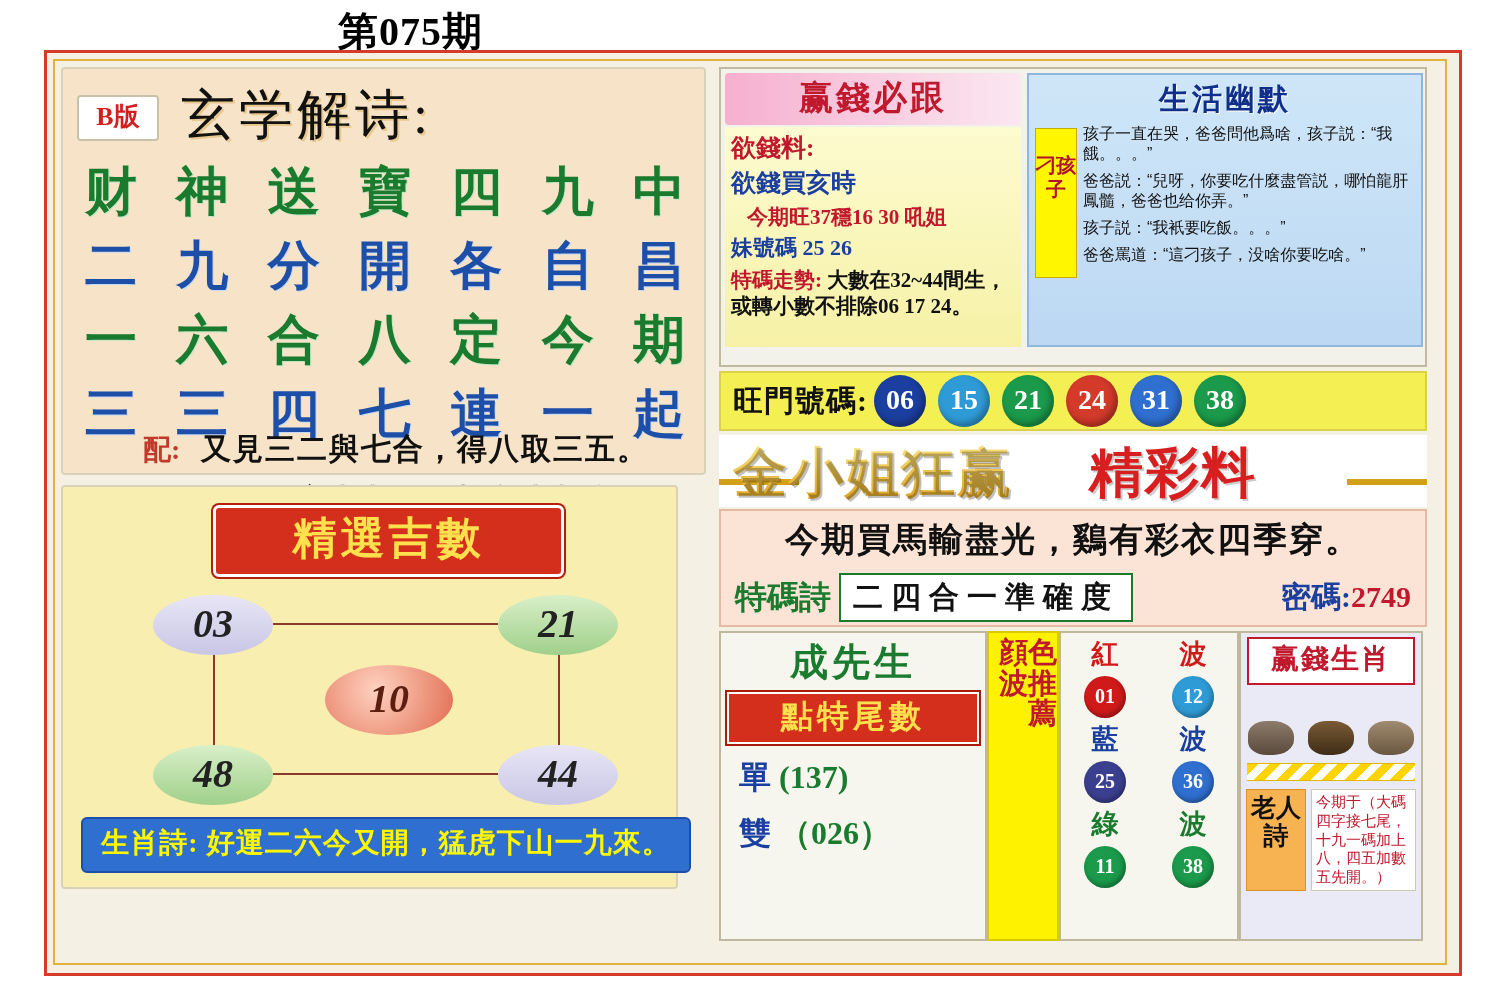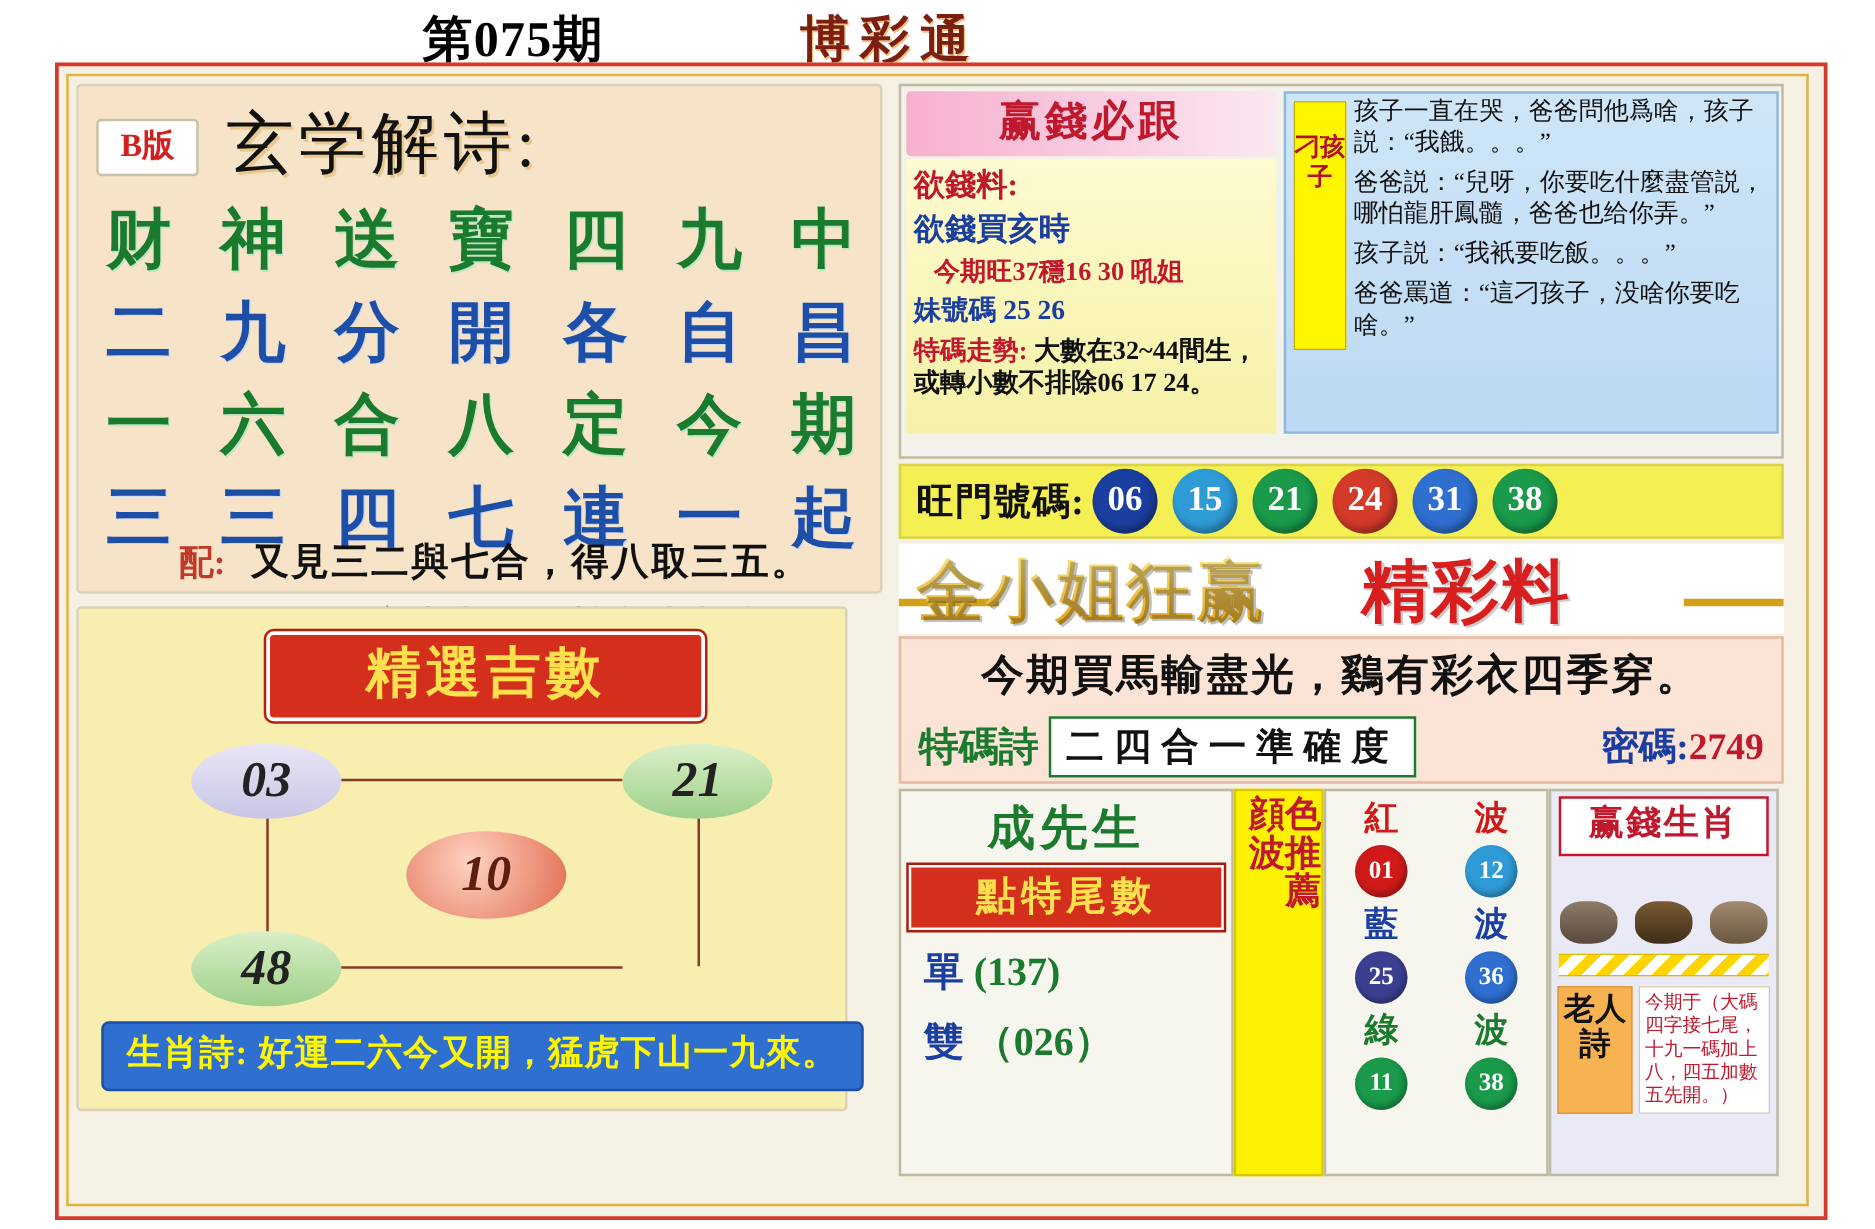--- a/index.html
+++ b/index.html
@@ -71,21 +71,21 @@
   .yuqian .t4{font-size:22px;font-weight:bold;color:#1b3fa0;font-family:"Liberation Serif",serif;margin-top:2px;}
   .yuqian .t5{font-size:21px;font-weight:bold;color:#111;font-family:"Liberation Serif",serif;margin-top:4px;line-height:1.25;}
   .yuqian .t5 em{font-style:normal;color:#c0182c;}
 
   .humor{position:absolute;left:306px;top:4px;width:396px;height:274px;background:linear-gradient(180deg,#cfe6f8,#bcd8f2);border:2px solid #8fb7dd;box-sizing:border-box;}
   .humor h3{margin:4px 0 2px 0;text-align:center;font-size:30px;color:#0f2f8a;font-family:"Liberation Serif",serif;letter-spacing:3px;
     text-shadow:1px 1px 0 #fff;}
   .humor .body{display:flex;padding:2px 4px;}
   .diaohaizi{width:42px;min-height:150px;background:#fff600;border:1px solid #caa900;margin:4px 6px 0 2px;
     font-size:20px;font-weight:bold;color:#b0122b;font-family:"Liberation Serif",serif;text-align:center;line-height:1.2;padding-top:24px;box-sizing:border-box;}
-  .humor p{margin:0 0 7px 0;font-size:20px;color:#111;font-family:Liberation Serif, serif;line-height:1.25;}
+  .humor p{margin:0 0 7px 0;font-size:16px;color:#111;font-family:Liberation Sans, sans-serif;line-height:1.25;}
 
   .rband{position:relative;margin-top:4px;width:708px;height:60px;background:#f4ef52;border:2px solid #d9d24a;box-sizing:border-box;display:flex;align-items:center;}
   .rband .lbl{font-size:30px;font-weight:bold;color:#111;font-family:"Liberation Serif",serif;margin-left:12px;letter-spacing:1px;}
   .balls{display:flex;gap:12px;margin-left:6px;}
   .ball{width:52px;height:52px;border-radius:50%;text-align:center;line-height:50px;font-size:28px;font-weight:bold;color:#fff;
      font-family:"Liberation Serif",serif;box-shadow:inset -3px -4px 6px rgba(0,0,0,.3);}
 
   .goldbar{position:relative;margin-top:4px;width:708px;height:72px;background:#fff;overflow:hidden;}
   .goldbar .t{position:absolute;left:14px;top:2px;font-size:54px;font-weight:bold;font-family:"Liberation Serif",serif;letter-spacing:2px;
      background:linear-gradient(180deg,#ffe98a,#d79a14);-webkit-background-clip:text;background-clip:text;color:transparent;
@@ -143,21 +143,20 @@
   .laotxt{flex:1;margin-left:5px;background:#fff;border:1px solid #d0c8b0;font-size:15px;color:#c0182c;font-family:"Liberation Serif",serif;
      line-height:1.25;padding:3px 4px;}
 </style>
 </head>
 <body>
 
 <div class="page">
 
   <div class="header">
     <div class="issue">第075期</div>
-    <div class="brand">博彩通</div>
   </div>
 
   <div class="frame">
     <div class="inner"></div>
 
     <div class="leftcol">
 
       <div class="panelA">
         <div class="bver">B版</div>
         <div class="xuanxue">玄学解诗:</div>
@@ -220,20 +219,21 @@
 
         <div class="diagram">
           <div class="ln ln-top"></div>
           <div class="ln ln-bot"></div>
           <div class="ln ln-left"></div>
           <div class="ln ln-right"></div>
           <div class="node n-tl">03</div>
           <div class="node n-tr">21</div>
           <div class="node n-c">10</div>
           <div class="node n-bl">48</div>
+          <div class="node n-br">44</div>
         </div>
 
         <div class="shengxiao">
           <span>生肖詩: 好運二六今又開，猛虎下山一九來。</span>
         </div>
       </div>
     </div>
 
     <div class="rightcol">
 
@@ -246,20 +246,21 @@
           <div class="t2">欲錢買亥時</div>
           <div class="t3">今期旺37穩16 30 吼姐</div>
           <div class="t4">妹號碼 25 26</div>
           <div class="t5">
             <em>特碼走勢:</em>
             <span>大數在32~44間生，或轉小數不排除06 17 24。</span>
           </div>
         </div>
 
         <div class="humor">
+          <h3>生活幽默</h3>
           <div class="body">
             <div class="diaohaizi">刁孩子</div>
             <div style="flex:1;padding-right:4px;">
               <p>孩子一直在哭，爸爸問他爲啥，孩子説：“我餓。。。”</p>
               <p>爸爸説：“兒呀，你要吃什麼盡管説，哪怕龍肝鳳髓，爸爸也给你弄。”</p>
               <p>孩子説：“我衹要吃飯。。。”</p>
               <p>爸爸罵道：“這刁孩子，没啥你要吃啥。”</p>
             </div>
           </div>
         </div>

